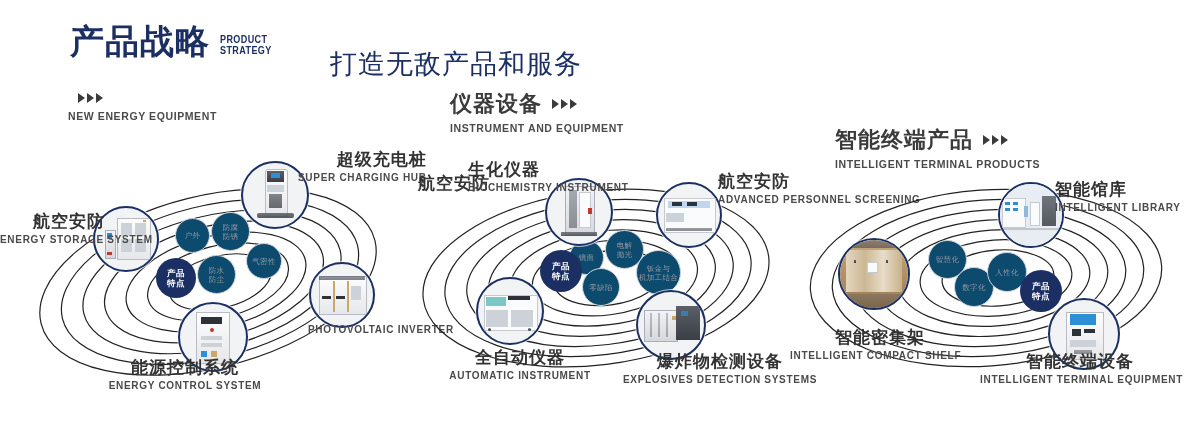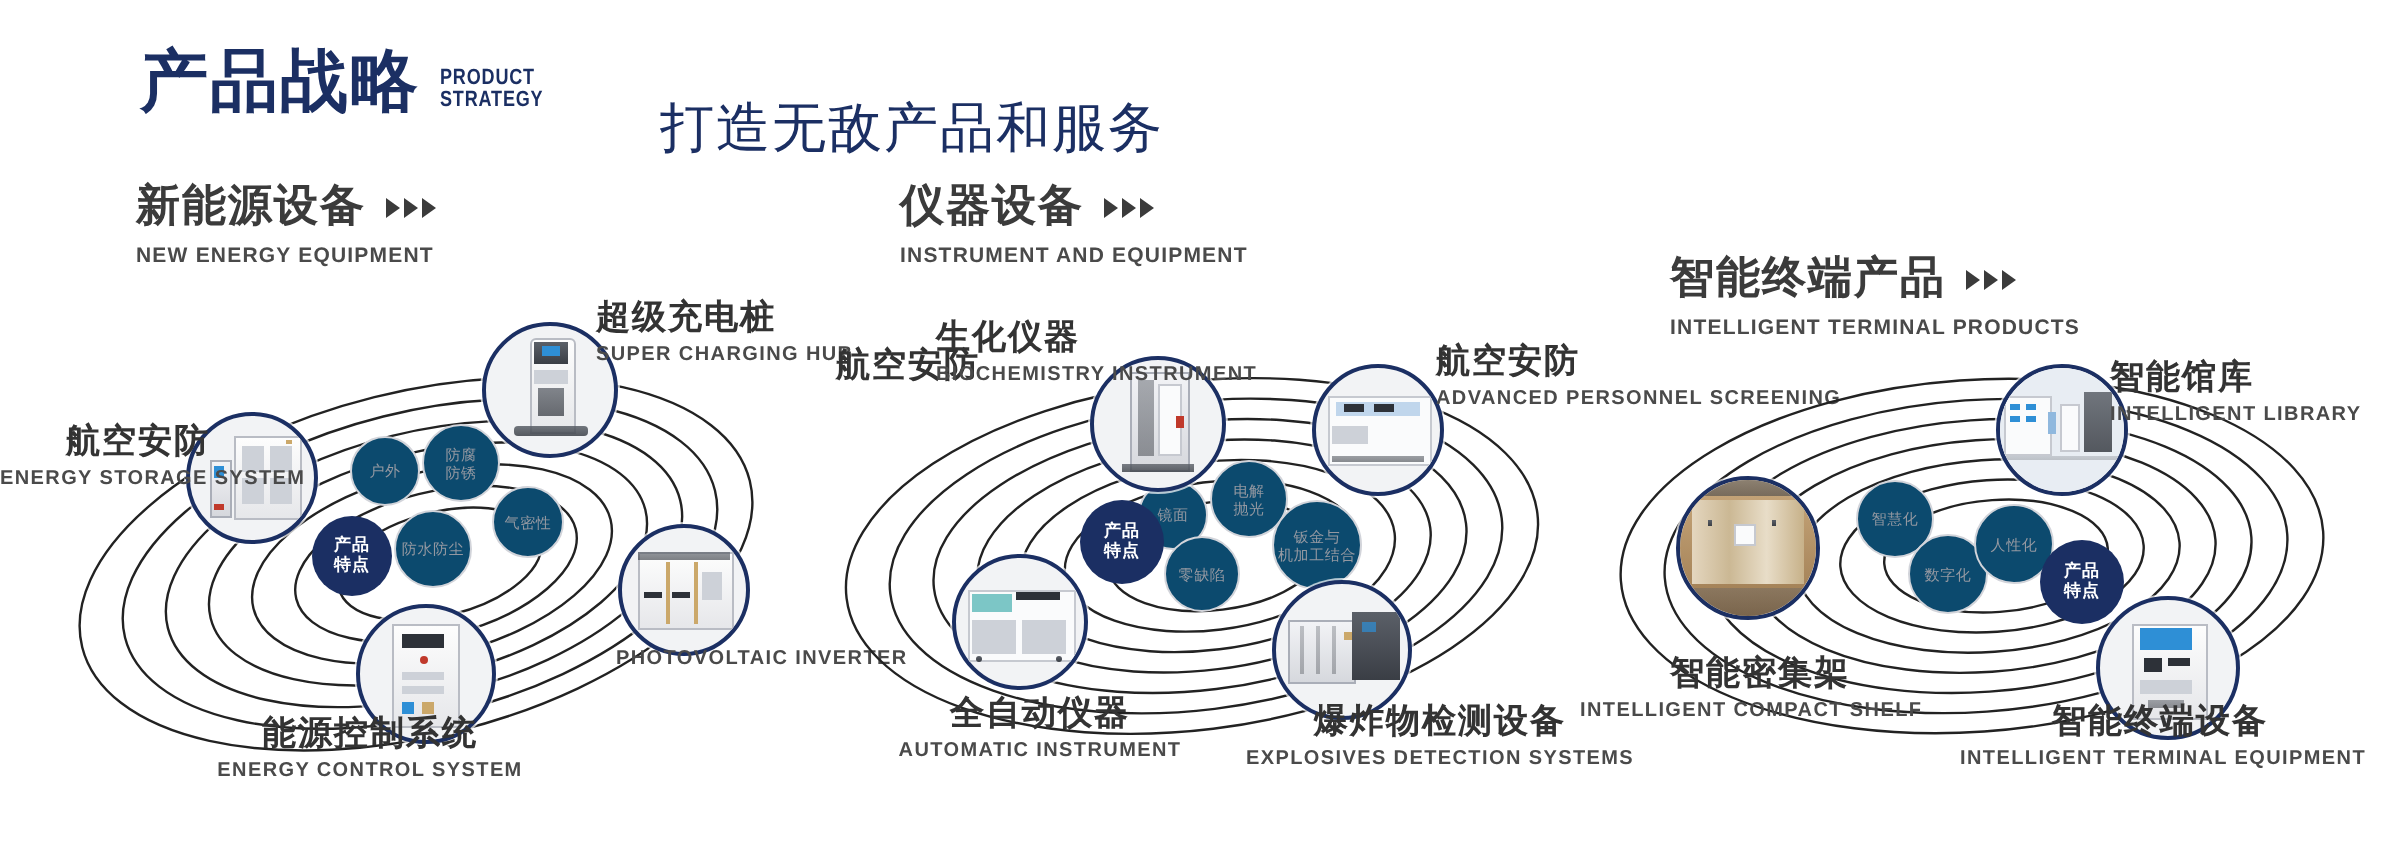--- a/index.html
+++ b/index.html
@@ -113,21 +113,20 @@
     <div class="hdr-cn">产品战略</div>
     <div class="hdr-en">
       <div>PRODUCT</div>
       <div>STRATEGY</div>
     </div>
   </div>
   <div class="hdr-sub">打造无敌产品和服务</div>
 
   <div class="sec" style="left:68px;top:93px;">
     <div class="sec-row">
-      <div class="sec-cn">新能源设备</div>
       <div class="chev">
           <i></i>
           <i></i>
           <i></i>
         </div>
     </div>
     <div class="sec-en">NEW ENERGY EQUIPMENT</div>
   </div>
 
   <div class="sec" style="left:450px;top:93px;">
@@ -167,21 +166,21 @@
       </g>
     </svg>
 
     <div class="fb" style="left:155px;top:68px;width:33px;height:33px;">
       <span>户外</span>
     </div>
     <div class="fb" style="left:191px;top:62px;width:37px;height:37px;flex-direction:column;">
       <span>防腐</span>
       <span>防锈</span>
     </div>
-    <div class="fb" style="left:177px;top:105px;width:37px;height:37px;flex-direction:row;">
+    <div class="fb" style="left:177px;top:105px;width:37px;height:37px;flex-direction:column;">
       <span>防水</span>
       <span>防尘</span>
     </div>
     <div class="fb" style="left:226px;top:93px;width:34px;height:34px;">
       <span>气密性</span>
     </div>
     <div class="fb core" style="left:136px;top:108px;width:40px;height:40px;flex-direction:column;">
       <span>产品</span>
       <span>特点</span>
     </div>
@@ -233,21 +232,21 @@
         <div class="scr-b" style="left:21px;top:47px;width:6px;height:6px;"></div>
         <div class="amber" style="left:31px;top:47px;width:6px;height:6px;"></div>
       </div>
     </div>
   </div>
 
   <div class="lbl ta-r" style="left:0px;top:212px;width:105px;">
     <div class="cn">航空安防</div>
     <div class="en">ENERGY STORAGE SYSTEM</div>
   </div>
-  <div class="lbl ta-l" style="left:298px;top:150px;">
+  <div class="lbl ta-l" style="left:298px;top:150px;text-align:right;">
     <div class="cn">超级充电桩</div>
     <div class="en">SUPER CHARGING HUB</div>
   </div>
   <div class="lbl ta-l" style="left:308px;top:322px;">
     <div class="en">PHOTOVOLTAIC INVERTER</div>
   </div>
   <div class="lbl ta-c" style="left:75px;top:358px;width:220px;">
     <div class="cn">能源控制系统</div>
     <div class="en">ENERGY CONTROL SYSTEM</div>
   </div>

